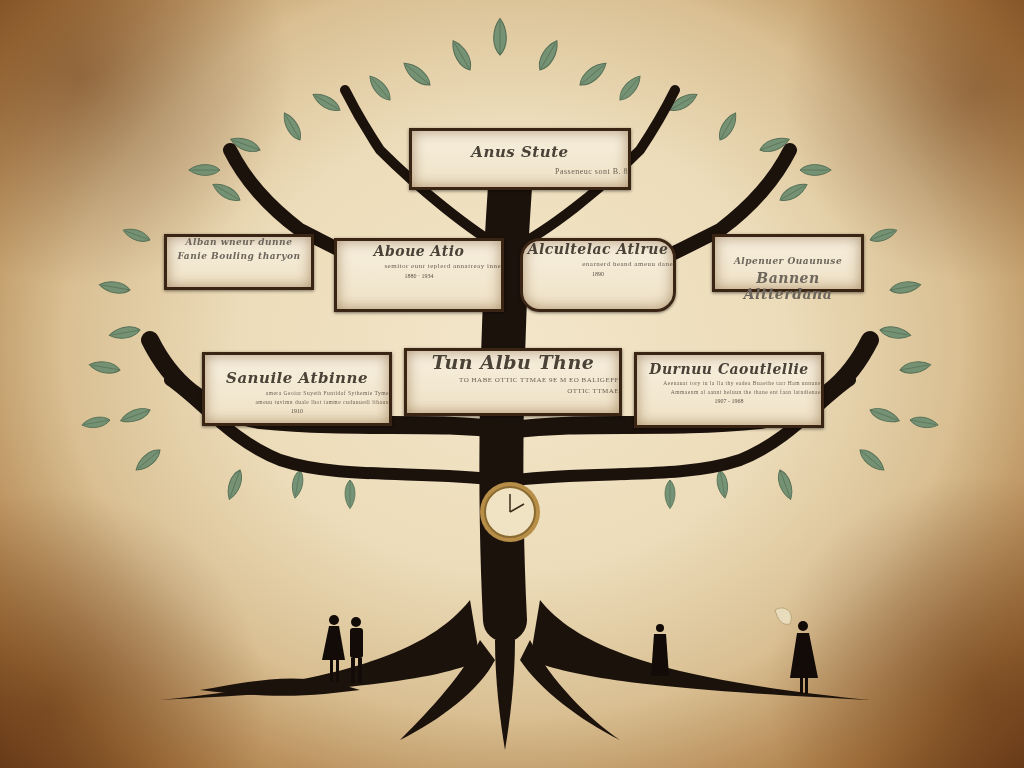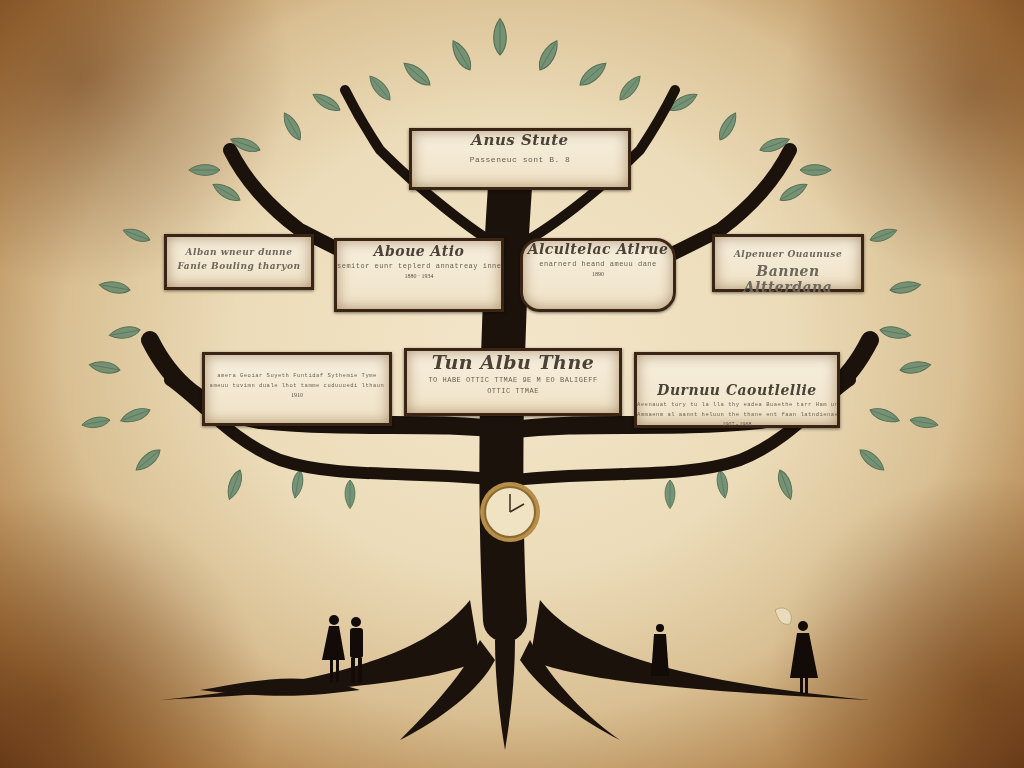--- a/index.html
+++ b/index.html
@@ -13,22 +13,22 @@
       radial-gradient(circle at 8% 10%, rgba(90,45,15,.45) 0, transparent 18%),
       radial-gradient(circle at 95% 12%, rgba(90,45,15,.4) 0, transparent 16%),
       radial-gradient(circle at 5% 92%, rgba(90,45,15,.5) 0, transparent 18%),
       radial-gradient(circle at 96% 90%, rgba(90,45,15,.5) 0, transparent 18%);}
   svg.art{position:absolute;left:0;top:0;}
   .card{position:absolute;background:linear-gradient(#f7efde,#efe2c6);
     border:3px solid #3a2414;box-shadow:inset 0 0 14px rgba(120,80,40,.55),0 1px 3px rgba(0,0,0,.5);
     text-align:center;color:#3b3328;box-sizing:border-box;}
   .card .name{font-family:"DejaVu Serif",serif;font-style:italic;font-weight:bold;
     letter-spacing:.5px;color:#4a4237;}
-  .card .line{font-family:Liberation Mono, monospace;font-size:7px;color:#6a5f50;
-    letter-spacing:.5px;margin-top:3px;white-space:nowrap;overflow:hidden;}
+  .card .line{font-family:Liberation Serif, serif;font-size:7px;color:#6a5f50;
+    letter-spacing:.5px;margin-top:3px;white-space:nowrap;overflow:hidden;text-align:right;}
   .card .date{font-family:"Liberation Serif",serif;font-size:6px;color:#5a5045;margin-top:3px;}
 </style>
 </head>
 <body>
 
 <div class="parchment"></div>
 
 <svg class="art" width="1024" height="768" viewBox="0 0 1024 768">
   <defs>
     <g id="leaf">
@@ -123,57 +123,58 @@
     <g>
       <circle cx="803" cy="626" r="5"></circle>
         <path d="M797,633 L809,633 L818,678 L790,678 Z"></path>
         <rect x="800" y="678" width="3" height="16"></rect>
         <rect x="805" y="678" width="3" height="16"></rect>
       <path d="M775,610 C785,604 795,612 790,624 C782,626 778,620 775,610 Z" fill="#e9dcbc" stroke="#b9a57a"></path>
     </g>
   </g>
 </svg>
 
-<div class="card" style="left:409px;top:128px;width:222px;height:62px;padding-top:0;">
+<div class="card" style="left:409px;top:128px;width:222px;height:62px;padding-top:12px;">
   <div class="name" style="font-size:15px;">Anus Stute</div>
   <div class="line" style="font-size:8px;margin-top:6px;">Passeneuc sont B. 8</div>
 </div>
 
-<div class="card" style="left:164px;top:234px;width:150px;height:56px;padding-top:10px;">
+<div class="card" style="left:164px;top:234px;width:150px;height:56px;padding-top:0;">
   <div class="name" style="font-size:9px;color:#6d665c;">Alban wneur dunne</div>
   <div class="name" style="font-size:9px;color:#6d665c;margin-top:4px;">Fanie Bouling tharyon</div>
 </div>
 
 <div class="card" style="left:334px;top:238px;width:170px;height:74px;padding-top:2px;">
   <div class="name" style="font-size:14px;">Aboue Atio</div>
   <div class="line">semitor eunr teplerd annatreay inne</div>
   <div class="date">1880 · 1934</div>
 </div>
 
 <div class="card" style="left:520px;top:238px;width:156px;height:74px;border-radius:20px;">
   <div class="name" style="font-size:14px;">Alcultelac Atlrue</div>
   <div class="line">enarnerd heand ameuu dane</div>
   <div class="date">1890</div>
 </div>
 
-<div class="card" style="left:712px;top:234px;width:152px;height:58px;padding-top:12px;">
+<div class="card" style="left:712px;top:234px;width:152px;height:58px;padding-top:19px;">
   <div class="name" style="font-size:9px;color:#6d665c;">Alpenuer Ouaunuse</div>
   <div class="name" style="font-size:14px;color:#6d665c;margin-top:4px;">Bannen Altterdana</div>
 </div>
 
 <div class="card" style="left:202px;top:352px;width:190px;height:74px;padding-top:14px;">
+  <div class="name" style="font-size:15px;">Sanuile Atbinne</div>
   <div class="line" style="font-size:5.5px;">amera Geoiar Suyeth Funtidaf Sythemie Tyme</div>
   <div class="line" style="font-size:5.5px;">ameuu tuvimn duale lhot tamme cuduuuedi lthaun</div>
   <div class="date">1910</div>
 </div>
 
 <div class="card" style="left:404px;top:348px;width:218px;height:68px;">
   <div class="name" style="font-size:19px;">Tun Albu Thne</div>
   <div class="line">TO HABE OTTIC TTMAE 9E M EO BALIGEFF</div>
   <div class="line">OTTIC  TTMAE</div>
 </div>
 
-<div class="card" style="left:634px;top:352px;width:206px;height:76px;padding-top:27px;">
+<div class="card" style="left:634px;top:352px;width:190px;height:76px;padding-top:6px;">
   <div class="name" style="font-size:14px;">Durnuu Caoutlellie</div>
   <div class="line" style="font-size:5.5px;">Aeenauat tory tu la lla thy eadea Buaethe tarr Ham unnune</div>
   <div class="line" style="font-size:5.5px;">Ammaenm al aannt heluun the thane ent faan latndienae</div>
   <div class="date">1907 - 1968</div>
 </div>
 
 </body></html>

